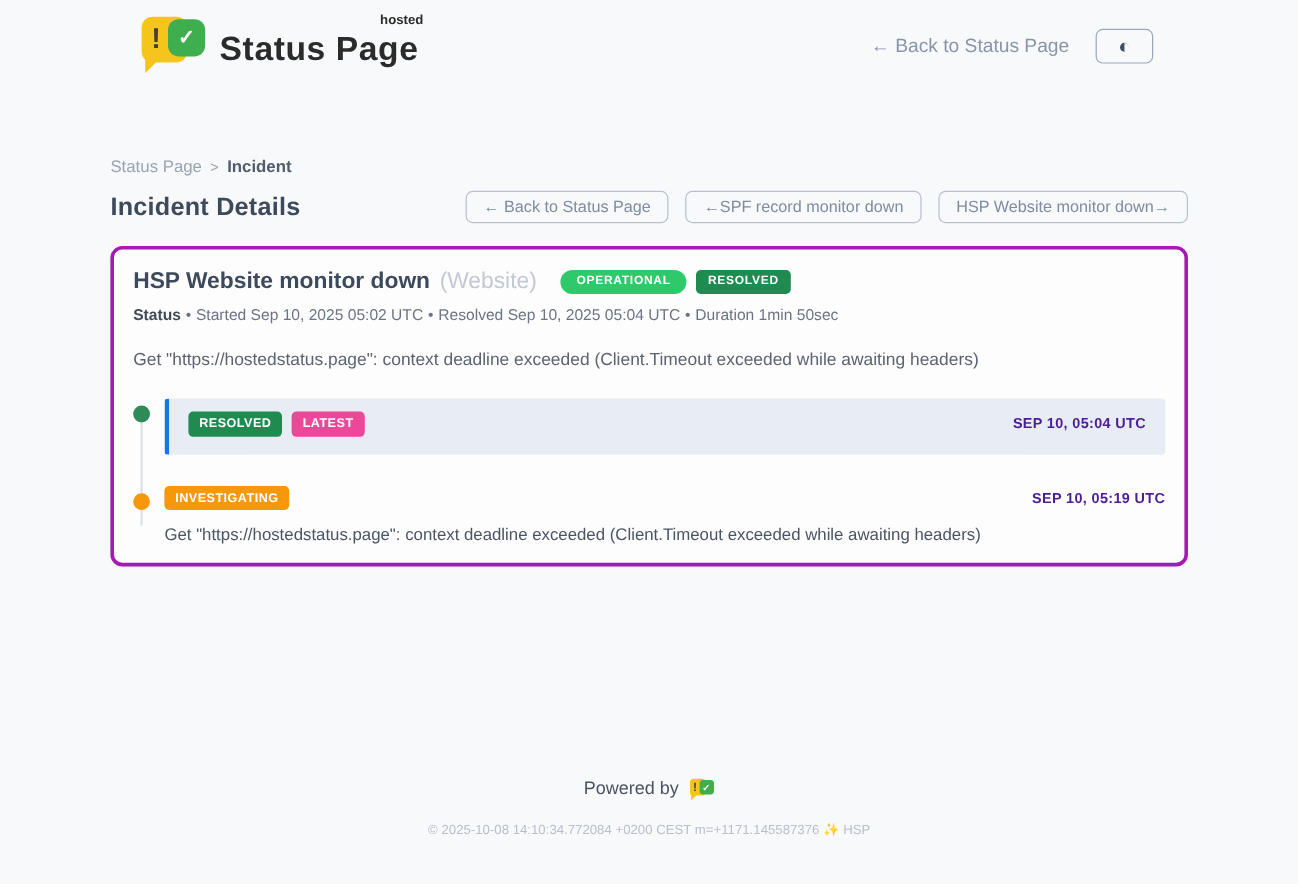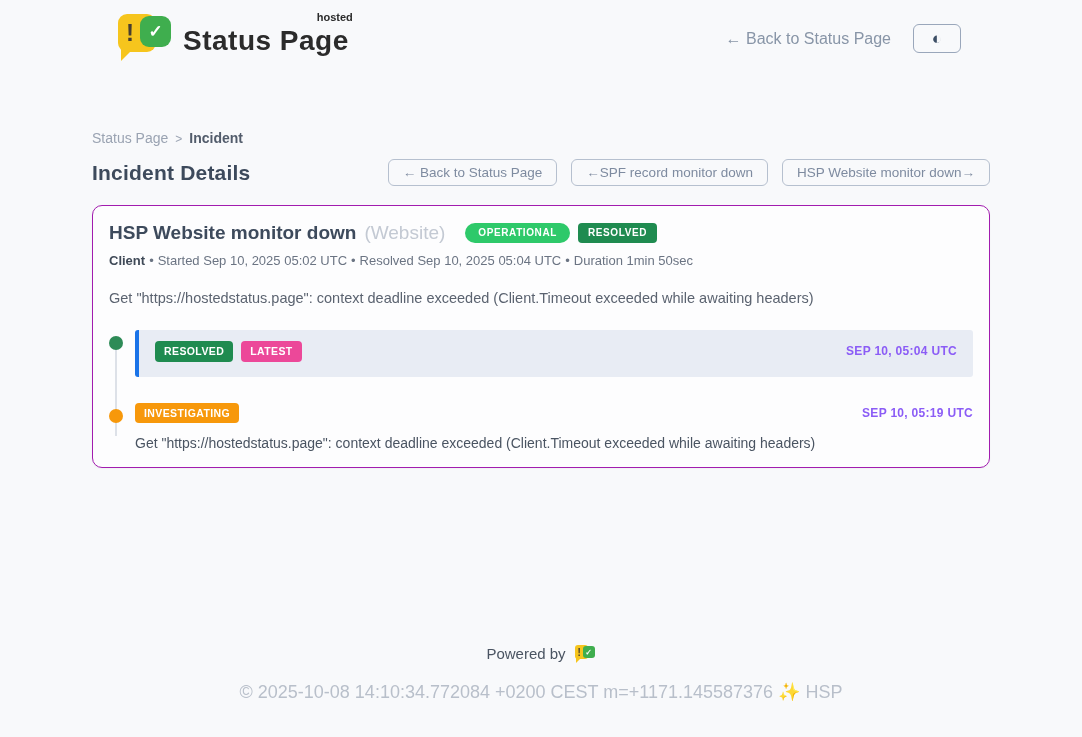--- a/index.html
+++ b/index.html
@@ -68,21 +68,21 @@
   .nav-btn {
     height: 27px; padding: 0 14px; background: transparent;
     border: 1px solid #b6c0cf; border-radius: 6px;
     color: #7e8ba0; font-size: 13.5px; font-family: "Liberation Sans", sans-serif;
     cursor: pointer; white-space: nowrap;
   }
 
   
   .card {
     margin-top: 19px; background: #fdfdfe;
-    border: 1px solid #a21caf; border-radius: 10px;
+    border: 3px solid #a21caf; border-radius: 10px;
     box-shadow: 0 1px 2px rgba(30,40,60,0.04);
     padding: 16px;
   }
   .card-title-row { display: flex; align-items: center; gap: 8px; }
   .incident-title { font-size: 19px; font-weight: 700; color: #3d4a5c; }
   .incident-component { font-size: 19px; font-weight: 500; color: #c3c9d3; }
   .badge {
     display: inline-block; color: #fff; font-weight: 700;
     font-size: 10px; letter-spacing: 0.6px; padding: 5px 10px;
     border-radius: 4px; line-height: 1; text-transform: uppercase;
@@ -110,35 +110,35 @@
     background: #e8ecf4; border-left: 4px solid #1a73e8;
     border-radius: 3px; padding: 11px 16px 15px 16px;
   }
   .entry-header { display: flex; align-items: center; justify-content: space-between; }
   .entry-badges { display: flex; gap: 8px; }
   .entry-badge {
     display: inline-block; color: #fff; font-weight: 700;
     font-size: 10.5px; letter-spacing: 0.4px; padding: 5px 9px;
     border-radius: 4px; line-height: 1; text-transform: uppercase;
   }
-  .entry-time { font-size: 12px; font-weight: 700; color: #8b5cf6; letter-spacing: 0.3px; }
+  .entry-time { font-size: 12px; font-weight: 700; color: #4c1d95; letter-spacing: 0.3px; }
   .entry-message { margin-top: 12px; font-size: 14px; color: #4a5462; }
 
   
   .footer { margin-top: 177px; text-align: center; }
   .powered-row {
     display: flex; align-items: flex-start; justify-content: center; gap: 9px;
     font-size: 15px; color: #4a5462;
   }
   .mini-logo { position: relative; width: 21px; height: 19px; display: inline-block; }
   .mini-yellow { position: absolute; left: 0; top: 0; width: 13px; height: 14px; background: #f6c51d; border-radius: 3px; }
   .mini-tail { position: absolute; left: 1px; top: 13px; width: 0; height: 0; border-top: 5px solid #f6c51d; border-right: 5px solid transparent; }
   .mini-excl { position: absolute; left: 0; top: 0; width: 9px; height: 14px; display: flex; align-items: center; justify-content: center; font-size: 10px; font-weight: 700; color: #473e30; }
   .mini-green { position: absolute; right: 1px; top: 1px; width: 12px; height: 12px; background: #3fae4e; border-radius: 3px; display: flex; align-items: center; justify-content: center; color: #fff; font-size: 8px; font-weight: 700; }
-  .copyright { margin-top: 17px; font-size: 18px; color: #b8bfca; }
+  .copyright { margin-top: 17px; font-size: 11px; color: #b8bfca; }
 </style>
 </head>
 <body>
 
 <div class="header">
   <div class="logo-group">
     <span class="logo-mark">
       <span class="logo-yellow"></span>
       <span class="logo-tail"></span>
       <span class="logo-green">✓</span>
@@ -174,21 +174,21 @@
 
   <div class="card">
     <div class="card-title-row">
       <span class="incident-title">HSP Website monitor down</span>
       <span class="incident-component">(Website)</span>
       <span class="badge pill" style="background-color: rgb(46, 201, 106);">OPERATIONAL</span>
       <span class="badge" style="background-color: rgb(31, 139, 80);">RESOLVED</span>
     </div>
 
     <div class="meta-line">
-      <span class="meta-component">Client</span><span class="meta-sep">•</span><span>Started Sep 10, 2025 05:02 UTC</span><span class="meta-sep">•</span><span>Resolved Sep 10, 2025 05:04 UTC</span><span class="meta-sep">•</span><span>Duration 1min 50sec</span>
+      <span class="meta-component">Status</span><span class="meta-sep">•</span><span>Started Sep 10, 2025 05:02 UTC</span><span class="meta-sep">•</span><span>Resolved Sep 10, 2025 05:04 UTC</span><span class="meta-sep">•</span><span>Duration 1min 50sec</span>
     </div>
 
     <div class="incident-description">Get "https://hostedstatus.page": context deadline exceeded (Client.Timeout exceeded while awaiting headers)</div>
 
     <div class="timeline">
       <div class="timeline-line"></div>
 
       <div class="timeline-entry">
         <span class="timeline-dot" style="background-color: rgb(46, 139, 87);"></span>
         <div class="entry-content highlight">

